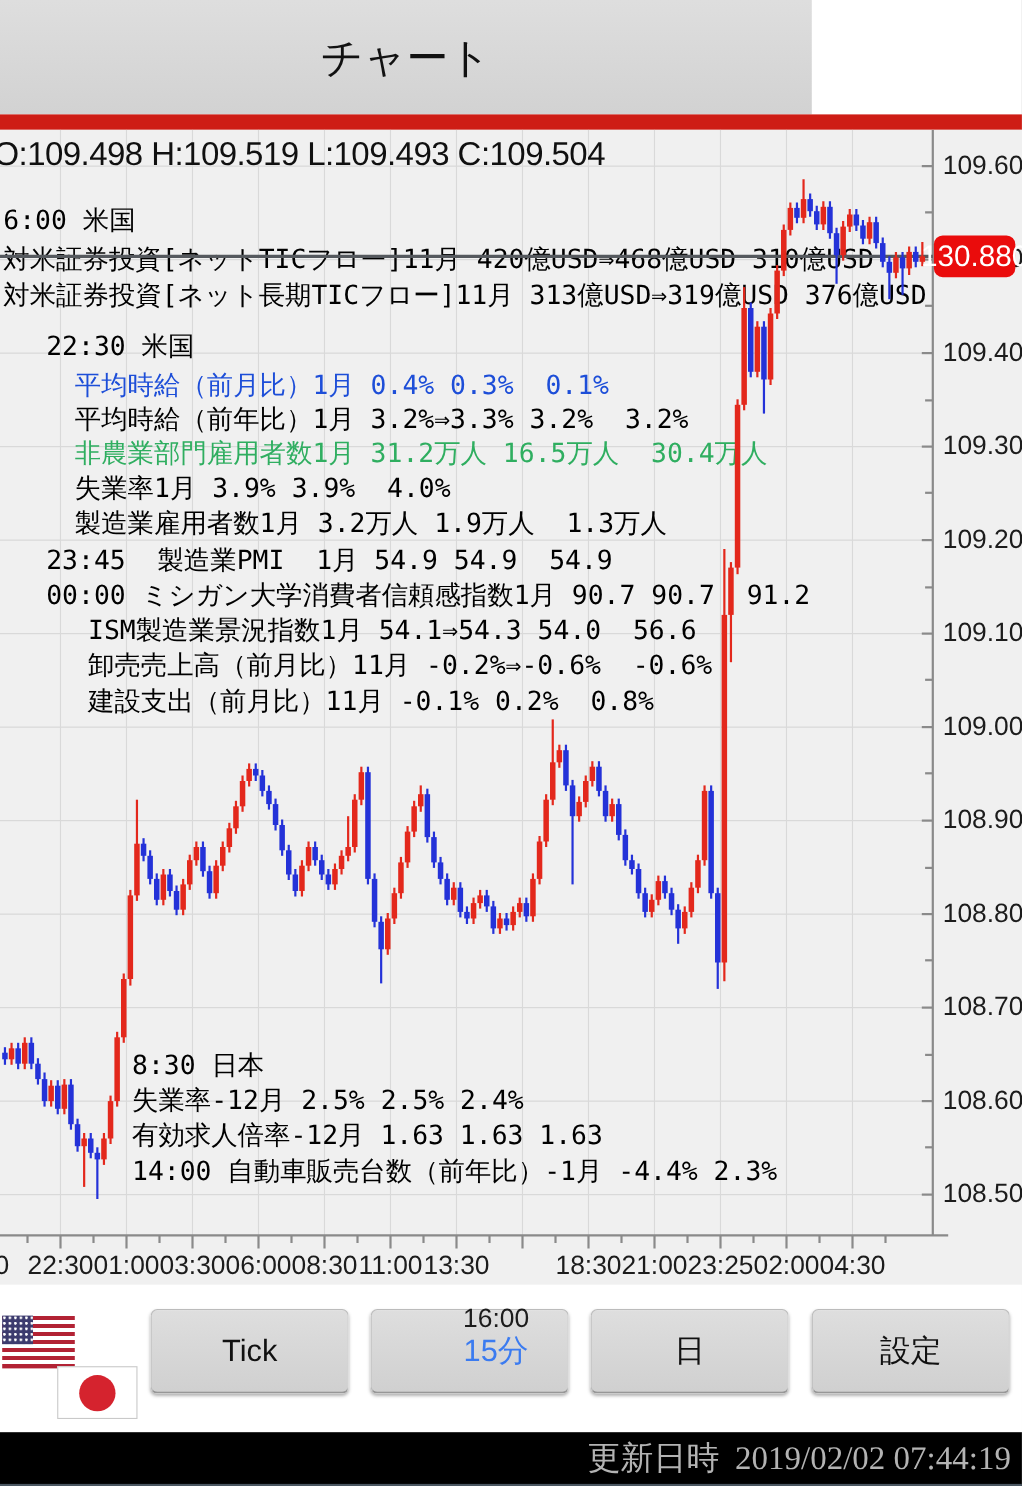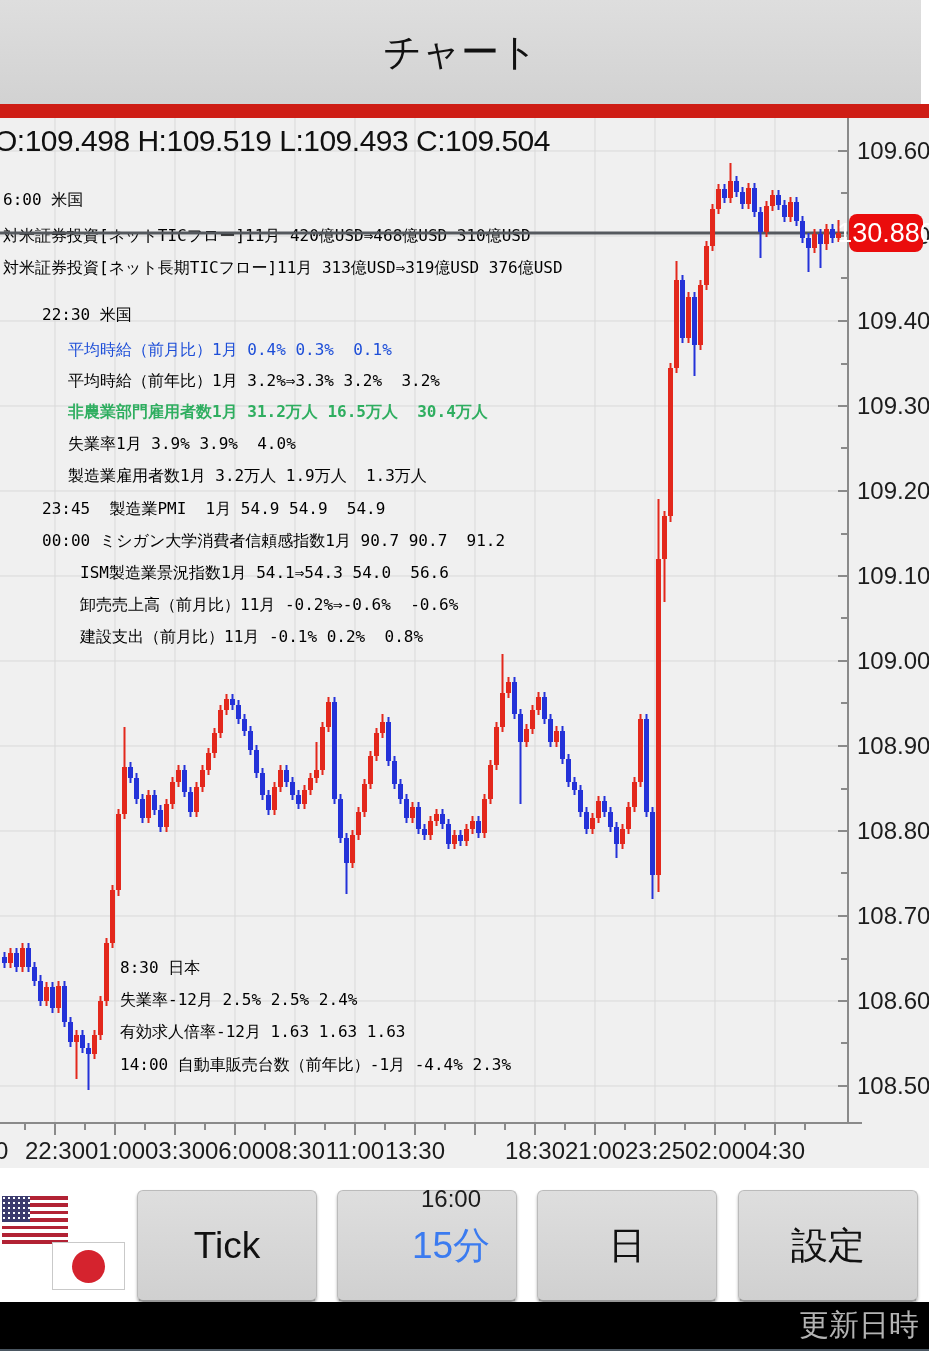--- a/index.html
+++ b/index.html
@@ -1,44 +1,44 @@
 <!DOCTYPE html>
 <html><head>
 <meta charset="utf-8">
 <style>
   html,body{margin:0;padding:0;background:#777;}
   .screen{position:relative;width:929px;height:1351px;background:#ffffff;overflow:hidden;
           font-family:"Liberation Sans",sans-serif;}
 
   
-  .titlebar{position:absolute;left:0;top:0;width:921px;height:104px;
+  .titlebar{position:absolute;left:0;top:0;width:738px;height:104px;
             background:linear-gradient(#dedede,#d2d2d2);
             display:flex;align-items:center;justify-content:center;}
   .titlebar .title{font-size:38px;color:#111;}
   .redstrip{position:absolute;left:0;top:104px;width:929px;height:14px;background:#ce1d15;}
 
   
   .chart{position:absolute;left:0;top:118px;width:929px;height:1050px;background:#f0f0f0;}
   svg.layer{position:absolute;left:0;top:0;}
   .ohlc{position:absolute;left:-6px;top:6px;font-size:30px;color:#101010;letter-spacing:-0.5px;
         white-space:pre;z-index:6;}
-  .ann-line{position:absolute;font-family:"DejaVu Sans Mono",monospace;font-size:16px;
+  .ann-line{position:absolute;font-family:"DejaVu Sans Mono",monospace;font-size:24px;
             line-height:28px;white-space:pre;z-index:2;color:#000;}
   .price-badge{position:absolute;left:849px;width:74px;height:38px;background:#ea0c0c;
                border-radius:8px;color:#fff;font-size:27px;display:flex;align-items:center;
                justify-content:center;z-index:7;}
   .y-label{position:absolute;left:857px;width:70px;font-size:24px;color:#1c1c1c;z-index:5;}
   .x-label{position:absolute;width:96px;text-align:center;font-size:24px;color:#1c1c1c;z-index:5;}
 
   
   .toolbar{position:absolute;left:0;top:1168px;width:929px;height:134px;background:#ffffff;}
-  .btn{position:absolute;top:22px;width:180px;height:112px;border-radius:6px;
+  .btn{position:absolute;top:22px;width:180px;height:77px;border-radius:6px;
        background:linear-gradient(#dedede,#d0d0d0);border:1px solid #bbb;border-bottom:2px solid #979797;
        box-shadow:0 2px 3px rgba(0,0,0,0.30);display:flex;align-items:center;justify-content:center;
-       font-size:37px;color:#111;box-sizing:border-box;}
+       font-size:28px;color:#111;box-sizing:border-box;}
   .btn.active{color:#3b7bf0;padding-left:48px;}
 
   .flag-us{position:absolute;left:2px;top:28px;width:66px;height:48px;z-index:2;
            background:repeating-linear-gradient(180deg,#b22234 0 3.7px,#ffffff 3.7px 7.4px);}
   .flag-us .canton{position:absolute;left:0;top:0;width:28px;height:26px;background:#3c3b6e;
            background-image:radial-gradient(circle at 2px 2px,#fff 1px,rgba(0,0,0,0) 1.4px);
            background-size:5px 5px;}
   .flag-jp{position:absolute;left:52px;top:74px;width:73px;height:48px;background:#ffffff;
            border:1px solid #c9c9c9;z-index:3;box-sizing:border-box;}
   .flag-jp .sun{position:absolute;left:19px;top:7px;width:33px;height:33px;border-radius:50%;
@@ -141,21 +141,21 @@
         <line x1="848" y1="0" x2="848" y2="1005" stroke="#8a8a8a" stroke-width="2"></line>
         <line x1="0" y1="1005" x2="862" y2="1005" stroke="#8a8a8a" stroke-width="2"></line>
       </svg>
     <div id="annotations">
         <div class="ann-line" style="left: 3px; top: 68px; color: rgb(0, 0, 0);">6:00 米国</div>
         <div class="ann-line" style="left: 3px; top: 104px; color: rgb(0, 0, 0);">対米証券投資[ネットTICフロー]11月 420億USD⇒468億USD 310億USD</div>
         <div class="ann-line" style="left: 3px; top: 136px; color: rgb(0, 0, 0);">対米証券投資[ネット長期TICフロー]11月 313億USD⇒319億USD 376億USD</div>
         <div class="ann-line" style="left: 42px; top: 183px; color: rgb(0, 0, 0);">22:30 米国</div>
         <div class="ann-line" style="left: 68px; top: 218px; color: #1d4ed8;">平均時給（前月比）1月 0.4% 0.3%  0.1%</div>
         <div class="ann-line" style="left: 68px; top: 249px; color: rgb(0, 0, 0);">平均時給（前年比）1月 3.2%⇒3.3% 3.2%  3.2%</div>
-        <div class="ann-line" style="left: 68px; top: 280px; color: rgb(47, 174, 96); font-weight: bold;">非農業部門雇用者数1月 31.2万人 16.5万人  30.4万人</div>
+        <div class="ann-line" style="left: 68px; top: 280px; color: rgb(47, 174, 96);">非農業部門雇用者数1月 31.2万人 16.5万人  30.4万人</div>
         <div class="ann-line" style="left: 68px; top: 312px; color: rgb(0, 0, 0);">失業率1月 3.9% 3.9%  4.0%</div>
         <div class="ann-line" style="left: 68px; top: 344px; color: rgb(0, 0, 0);">製造業雇用者数1月 3.2万人 1.9万人  1.3万人</div>
         <div class="ann-line" style="left: 42px; top: 377px; color: rgb(0, 0, 0);">23:45  製造業PMI  1月 54.9 54.9  54.9</div>
         <div class="ann-line" style="left: 42px; top: 409px; color: rgb(0, 0, 0);">00:00 ミシガン大学消費者信頼感指数1月 90.7 90.7  91.2</div>
         <div class="ann-line" style="left: 80px; top: 441px; color: rgb(0, 0, 0);">ISM製造業景況指数1月 54.1⇒54.3 54.0  56.6</div>
         <div class="ann-line" style="left: 80px; top: 473px; color: rgb(0, 0, 0);">卸売売上高（前月比）11月 -0.2%⇒-0.6%  -0.6%</div>
         <div class="ann-line" style="left: 80px; top: 505px; color: rgb(0, 0, 0);">建設支出（前月比）11月 -0.1% 0.2%  0.8%</div>
         <div class="ann-line" style="left: 120px; top: 836px; color: rgb(0, 0, 0);">8:30 日本</div>
         <div class="ann-line" style="left: 120px; top: 868px; color: rgb(0, 0, 0);">失業率-12月 2.5% 2.5% 2.4%</div>
         <div class="ann-line" style="left: 120px; top: 900px; color: rgb(0, 0, 0);">有効求人倍率-12月 1.63 1.63 1.63</div>
@@ -486,15 +486,16 @@
         <div class="sun"></div>
       </div>
     <div class="btn" style="left:137px">Tick</div>
     <div class="btn active" style="left:337px">15分</div>
     <div class="btn" style="left:537px">日</div>
     <div class="btn" style="left:738px">設定</div>
   </div>
 
   <div class="statusbar">
     <span>更新日時</span>
+    <span>2019/02/02 07:44:19</span>
   </div>
 
 </div>
 
 </body></html>

